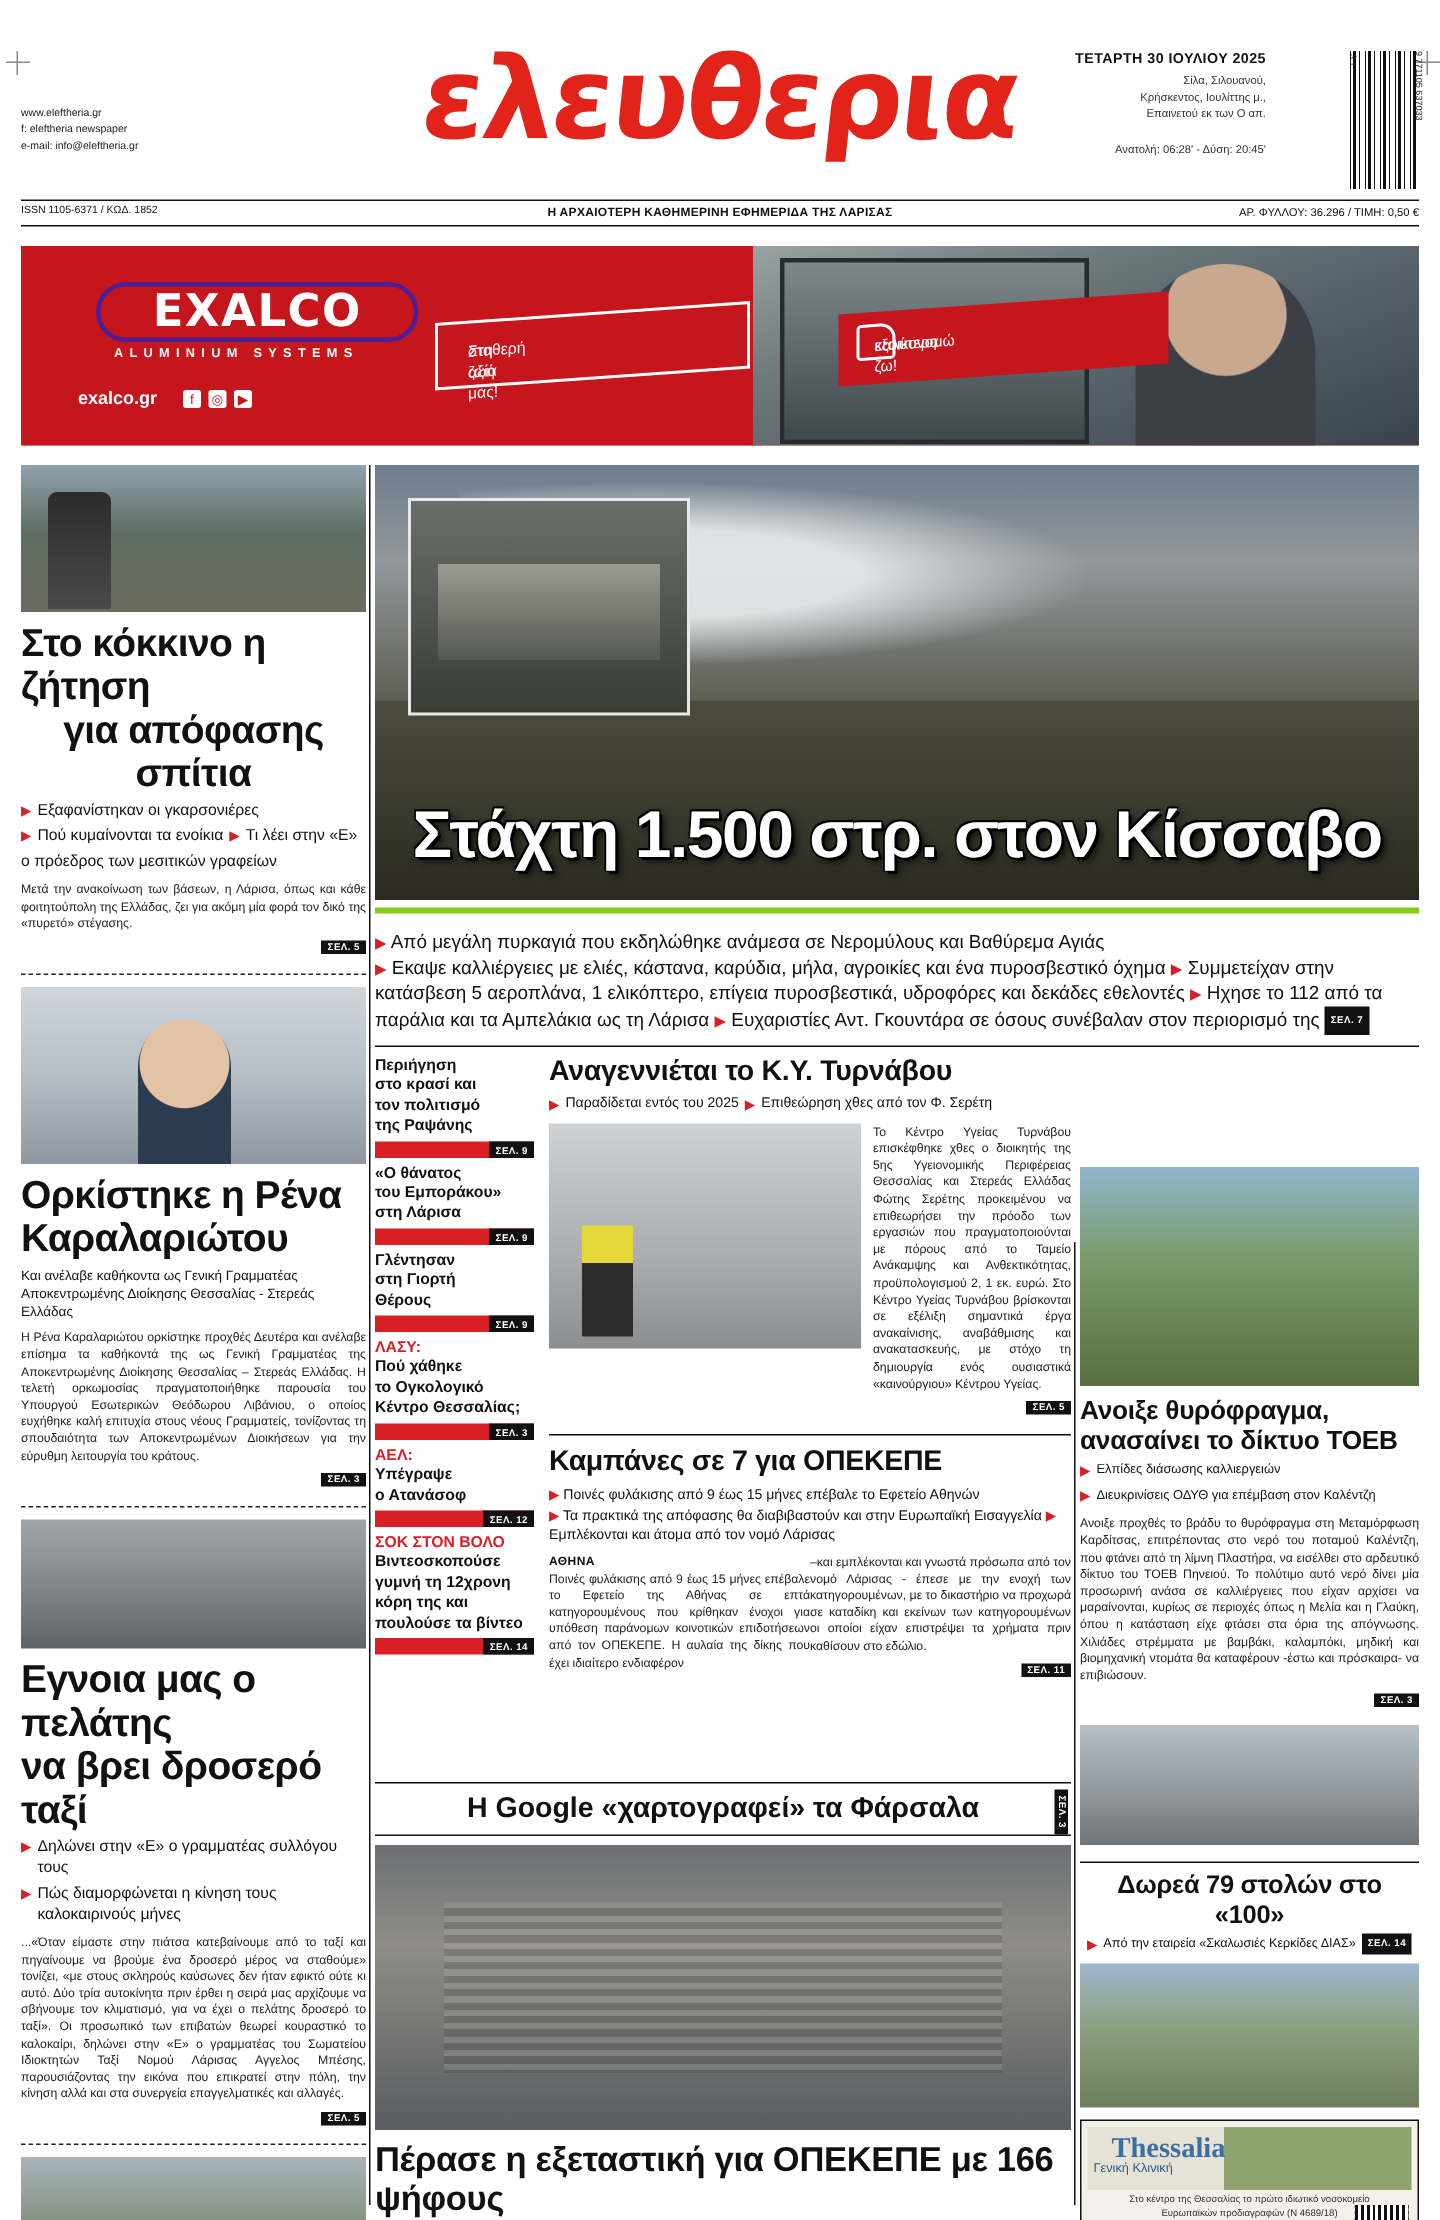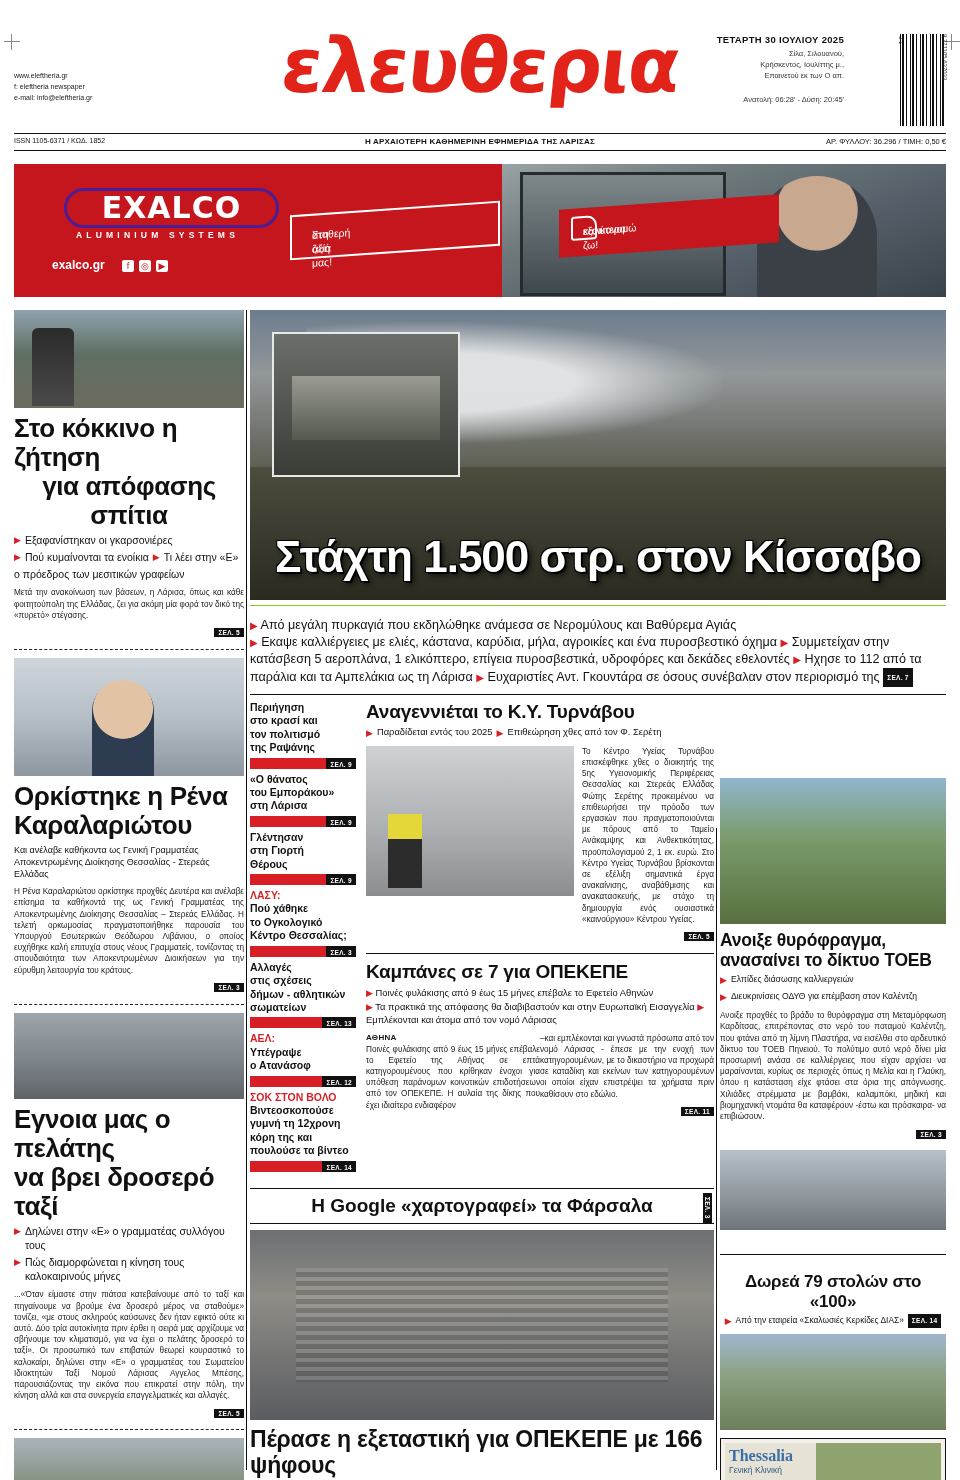--- a/index.html
+++ b/index.html
@@ -127,21 +127,21 @@
   .banner-head h2 { font-size:19px; font-weight:bold; text-align:center; }
   .banner-head .sel { position:absolute; right:2px; top:4px; writing-mode:vertical-rl; padding:4px 1px; }
 
   .twocol { display:flex; margin-top:6px; }
   .twocol > div { flex:1; }
   .lead { font-size:8px; font-weight:bold; letter-spacing:0.3px; }
 
   
   .ad-thess { border:1px solid #111; padding:4px; margin-top:8px; background:#f3f1ea; position:relative; height:112px; overflow:hidden; }
   .ad-thess .topstrip { height:42px; background:linear-gradient(90deg,#e6e3d6 0 42%, #8fa36f 42% 100%); position:relative; }
-  .ad-thess .tlogo { position:absolute; left:4px; top:4px; font-size:16px; font-weight:bold; color:#3b6ea5; font-family:"Liberation Serif", serif;}
+  .ad-thess .tlogo { position:absolute; left:16px; top:4px; font-size:19px; font-weight:bold; color:#3b6ea5; font-family:"Liberation Serif", serif;}
   .ad-thess .tsub { position:absolute; left:4px; top:22px; font-size:8.5px; color:#2e5a86; }
   .ad-thess .line { font-size:6.4px; line-height:8.6px; color:#333; }
   .ad-thess .qr { position:absolute; right:6px; bottom:18px; width:36px; height:36px;
      background: repeating-linear-gradient(90deg,#111 0 2px,#fff 2px 4px), repeating-linear-gradient(180deg,#111 0 2px,transparent 2px 4px); }
 </style>
 </head>
 <body>
 
 <div class="page">
 
@@ -283,21 +283,21 @@
 
   <div class="col-mid" style="width:696px;">
 
     <div>
       <div class="photo-box p-fire">
         <div class="smoke"></div>
         <div class="ridge"></div>
         <div class="truck"></div>
         <div class="mainhead">Στάχτη 1.500 στρ. στον Κίσσαβο</div>
       </div>
-      <div style="border-top:1px solid #84cc16; margin-top:5px; padding-top:5px; position:relative;">
+      <div style="border-top:4px solid #84cc16; margin-top:5px; padding-top:5px; position:relative;">
         <div class="bullets">
           <span class="tri">▶</span> <span>Από μεγάλη πυρκαγιά που εκδηλώθηκε ανάμεσα σε Νερομύλους και Βαθύρεμα Αγιάς</span><br>
           <span class="tri">▶</span> <span>Εκαψε καλλιέργειες με ελιές, κάστανα, καρύδια, μήλα, αγροικίες και ένα πυροσβεστικό όχημα</span>
           <span class="tri">▶</span> <span>Συμμετείχαν στην κατάσβεση 5 αεροπλάνα, 1 ελικόπτερο, επίγεια πυροσβεστικά, υδροφόρες και δεκάδες εθελοντές</span>
           <span class="tri">▶</span> <span>Ηχησε το 112 από τα παράλια και τα Αμπελάκια ως τη Λάρισα</span>
           <span class="tri">▶</span> <span>Ευχαριστίες Αντ. Γκουντάρα σε όσους συνέβαλαν στον περιορισμό της</span>
           <span class="sel">ΣΕΛ. 7</span>
         </div>
       </div>
     </div>
@@ -346,31 +346,20 @@
           <div class="ttxt">
             <span>Πού χάθηκε</span><br>
             <span>το Ογκολογικό</span><br>
             <span>Κέντρο Θεσσαλίας;</span>
           </div>
           <div class="bar">
               <span class="sel">ΣΕΛ. 3</span>
             </div>
         </div>
 
-        <div class="teaser">
-          <div class="ttxt">
-            <span>Αλλαγές</span><br>
-            <span>στις σχέσεις</span><br>
-            <span>δήμων - αθλητικών</span><br>
-            <span>σωματείων</span>
-          </div>
-          <div class="bar">
-              <span class="sel">ΣΕΛ. 13</span>
-            </div>
-        </div>
 
         <div class="teaser">
           <div class="lbl">ΑΕΛ:</div>
           <div class="ttxt">
             <span>Υπέγραψε</span><br>
             <span>ο Ατανάσοφ</span>
           </div>
           <div class="bar">
               <span class="sel">ΣΕΛ. 12</span>
             </div>
@@ -459,21 +448,21 @@
       <div class="kicker" style="font-size:8.6px;line-height:12px;">
           <span class="tri">▶</span>
           <span>Διευκρινίσεις ΟΔΥΘ για επέμβαση στον Καλέντζη</span>
         </div>
       <div class="body-txt">Ανοιξε προχθές το βράδυ το θυρόφραγμα στη Μεταμόρφωση Καρδίτσας, επιτρέποντας στο νερό του ποταμού Καλέντζη, που φτάνει από τη λίμνη Πλαστήρα, να εισέλθει στο αρδευτικό δίκτυο του ΤΟΕΒ Πηνειού. Το πολύτιμο αυτό νερό δίνει μία προσωρινή ανάσα σε καλλιέργειες που είχαν αρχίσει να μαραίνονται, κυρίως σε περιοχές όπως η Μελία και η Γλαύκη, όπου η κατάσταση είχε φτάσει στα όρια της απόγνωσης. Χιλιάδες στρέμματα με βαμβάκι, καλαμπόκι, μηδική και βιομηχανική ντομάτα θα καταφέρουν -έστω και πρόσκαιρα- να επιβιώσουν.</div>
       <div class="selwrap"><span class="sel">ΣΕΛ. 3</span></div>
     </div>
 
     <div class="photo-box p-firem" style="margin-top:8px;"></div>
 
-    <div style="margin-top:24px; border-top:1px solid #111; padding-top:17px;">
+    <div style="margin-top:11px; border-top:1px solid #111; padding-top:5px;">
       <h2 class="mid" style="font-size:17px; text-align:center;">Δωρεά 79 στολών στο «100»</h2>
       <div class="kicker" style="font-size:8.4px;line-height:12px;justify-content:center;">
         <span class="tri">▶</span>
         <span>Από την εταιρεία «Σκαλωσιές Κερκίδες ΔΙΑΣ»</span>
         <span class="sel">ΣΕΛ. 14</span>
       </div>
     </div>
 
     <div class="photo-box p-aerial" style="margin-top:6px;"></div>
 

